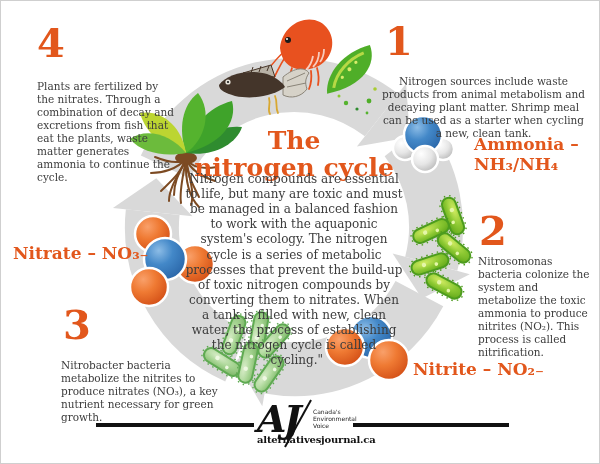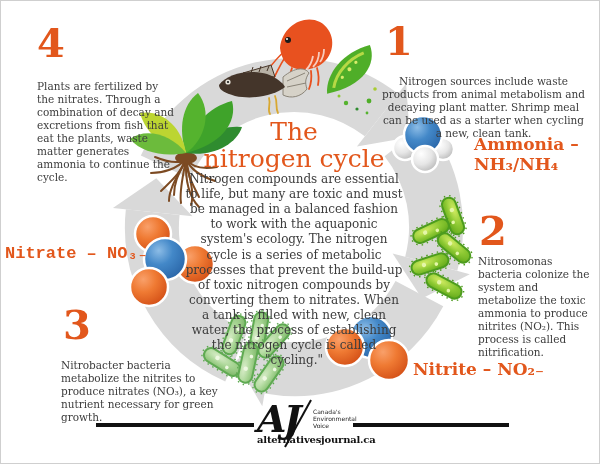--- a/index.html
+++ b/index.html
@@ -6,21 +6,21 @@
   #canvas{
     position:relative;width:600px;height:464px;background:#ffffff;
     border:1px solid #cfcfcf;box-sizing:border-box;overflow:hidden;
     font-family:"DejaVu Serif","Liberation Serif",serif;color:#3c3c3c;
   }
   svg.art{position:absolute;left:0;top:0;z-index:0;}
   .txt{position:absolute;z-index:2;}
   .num{font-weight:bold;font-size:40px;line-height:1;color:#e2571c;}
   .step{font-size:10.5px;line-height:1.24;color:#3c3c3c;}
   .label{font-weight:bold;font-size:17px;line-height:1.15;color:#e2571c;}
-  .title{font-weight:normal;font-size:25px;line-height:1.08;color:#e2571c;text-align:center;}
+  .title{font-weight:bold;font-size:25px;line-height:1.08;color:#e2571c;text-align:center;margin-top:9px;}
   .para{font-size:12px;line-height:1.26;text-align:center;color:#3c3c3c;}
   .rule{position:absolute;height:4px;background:#111;z-index:2;}
   .aj{position:absolute;font-weight:bold;font-size:38px;line-height:1;letter-spacing:-3px;color:#111;z-index:2;font-style:italic;}
   .tagline{position:absolute;font-size:6px;line-height:1.2;color:#222;z-index:2;font-family:"DejaVu Sans","Liberation Sans",sans-serif;}
   .url{position:absolute;font-weight:bold;font-size:10px;letter-spacing:-0.2px;color:#111;z-index:2;}
   .slashsvg{position:absolute;left:256px;top:396px;z-index:3;}
 </style>
 </head>
 <body>
 
@@ -256,21 +256,21 @@
   <div class="txt step" style="left:477px;top:254px;width:116px;">Nitrosomonas bacteria colonize the system and metabolize the toxic ammonia to produce nitrites (NO₂). This process is called nitrification.</div>
 
   <div class="txt num" style="left:62px;top:304px;">3</div>
   <div class="txt step" style="left:60px;top:358px;width:170px;">Nitrobacter bacteria metabolize the nitrites to produce nitrates (NO₃), a key nutrient necessary for green growth.</div>
 
   <div class="txt label" style="left:461px;top:134px;margin-left:12px;">
     <div>Ammonia –</div>
     <div>NH₃/NH₄</div>
   </div>
   <div class="txt label" style="left:412px;top:339px;margin-top:20px;">Nitrite – NO₂₋</div>
-  <div class="txt label" style="left:4px;top:243px;font-family:Liberation Mono, monospace;">Nitrate – NO₃₋</div>
+  <div class="txt label" style="left:12px;top:243px;">Nitrate – NO₃₋</div>
 
   <div class="txt title" style="left:150px;top:117px;width:286px;">
     <div>The</div>
     <div>nitrogen cycle</div>
   </div>
   <div class="txt para" style="left:184px;top:171px;width:218px;">Nitrogen compounds are essential to life, but many are toxic and must be managed in a balanced fashion to work with the aquaponic system's ecology. The nitrogen cycle is a series of metabolic processes that prevent the build-up of toxic nitrogen compounds by converting them to nitrates. When a tank is filled with new, clean water, the process of establishing the nitrogen cycle is called "cycling."</div>
 
   <div class="rule" style="left:95px;top:422px;width:158px;"></div>
   <div class="rule" style="left:352px;top:422px;width:156px;"></div>
   <div class="aj" style="left:256px;top:399px;">AJ</div>

